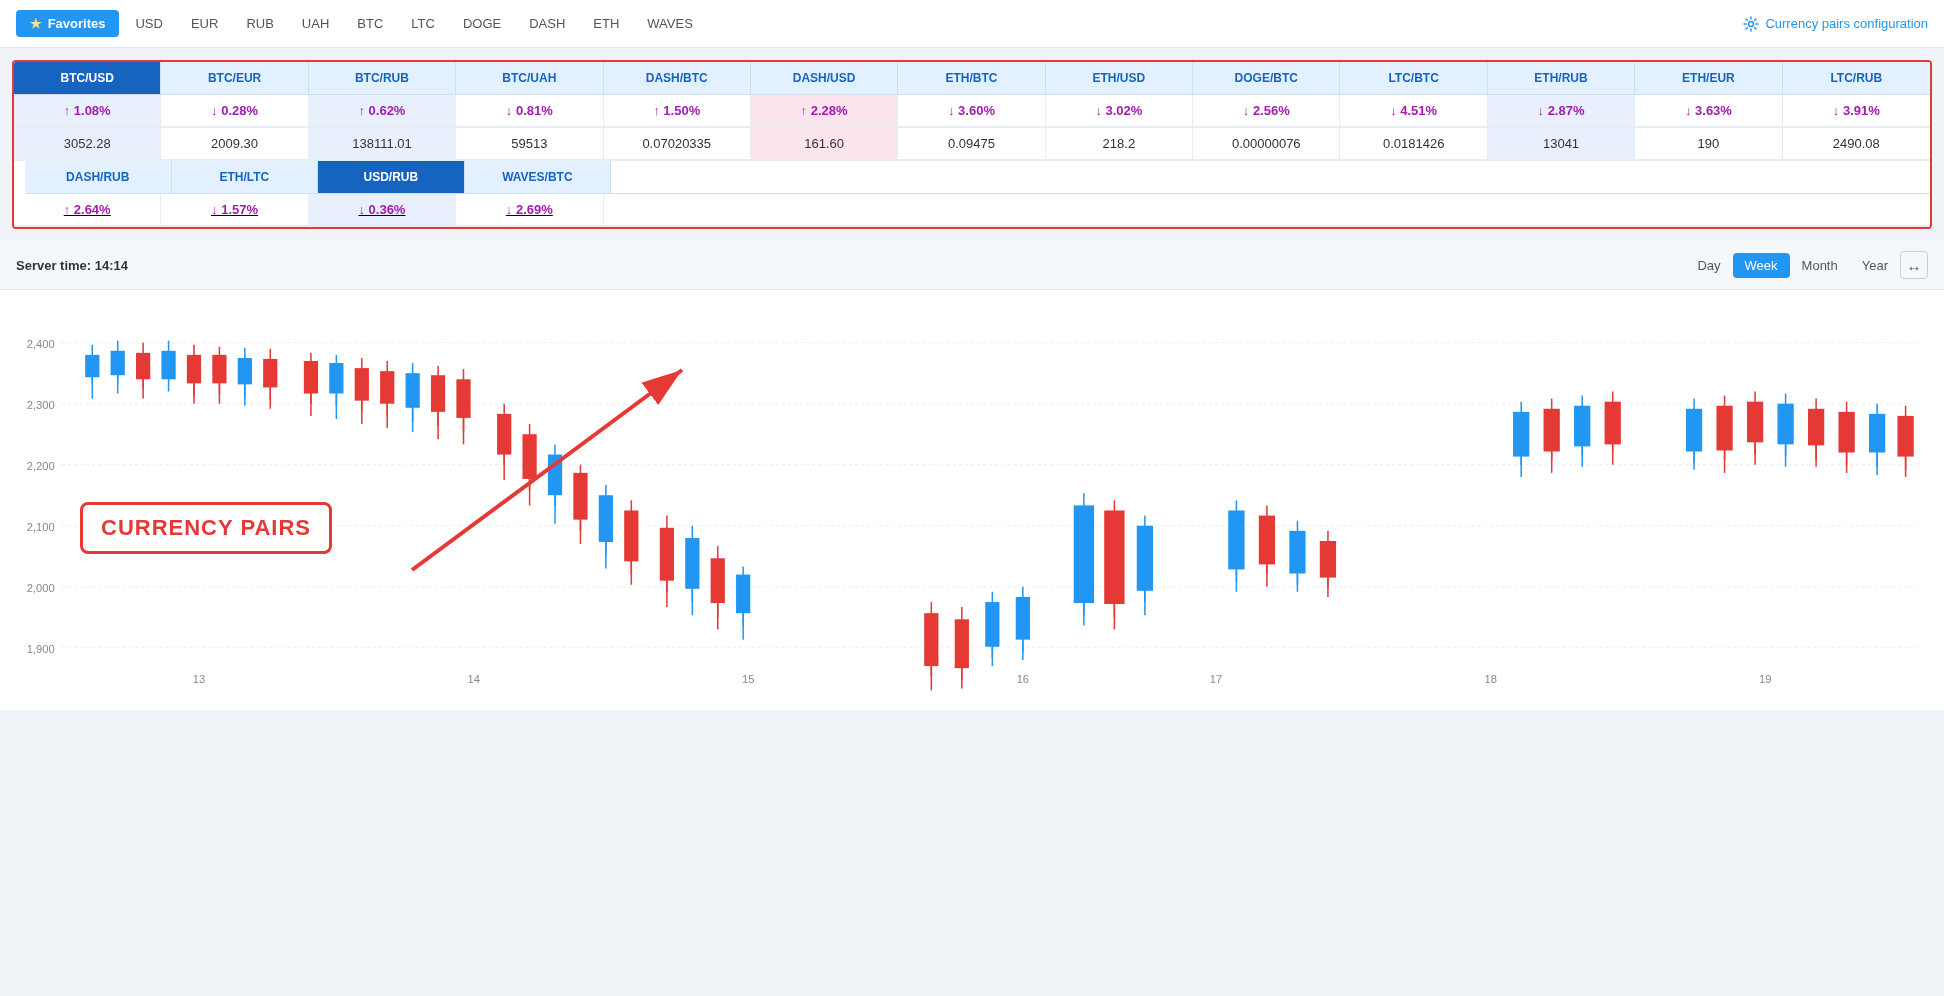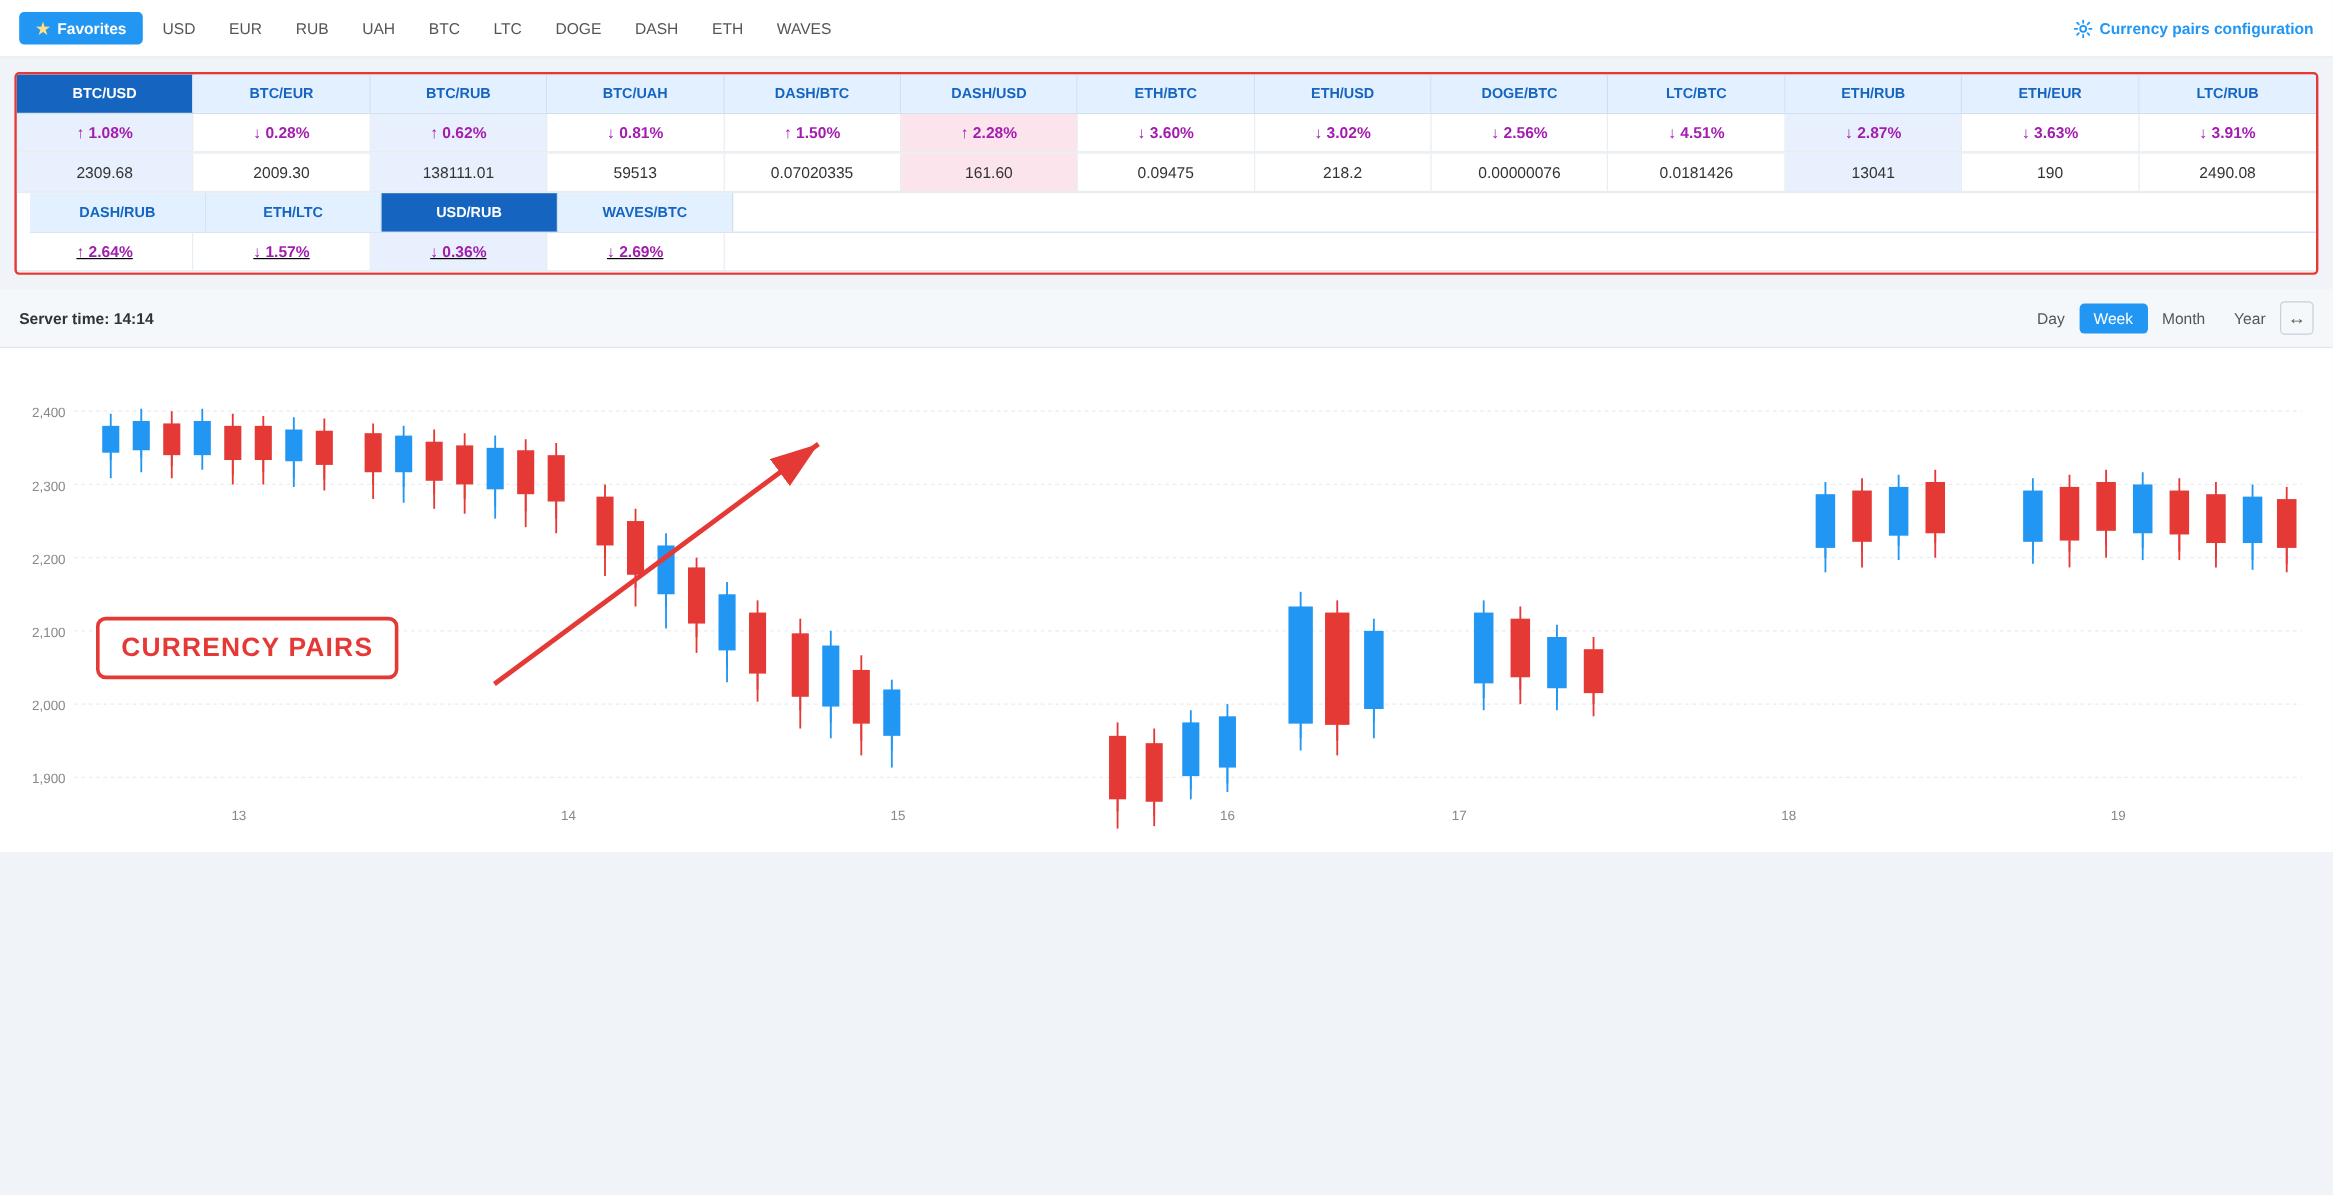--- a/index.html
+++ b/index.html
@@ -18,21 +18,21 @@
     }
     .nav-favorites .star { color: #ffe082; }
     .nav-item {
       background: none; border: none; color: #555; font-size: 13px;
       padding: 6px 12px; cursor: pointer; border-radius: 4px;
     }
     .nav-spacer { flex: 1; }
     .config-btn {
       background: none; border: none; color: #2196f3; font-size: 13px;
       cursor: pointer; display: flex; align-items: center; gap: 6px;
-      font-weight: 700;
+      font-weight: 400;
     }
 
     
     .pairs-container {
       border: 2px solid #e53935; margin: 12px; background: #fff; border-radius: 4px;
       overflow: hidden;
     }
     .pair-cell {
       padding: 8px 10px; border-right: 1px solid #e8edf2; border-bottom: 1px solid #e8edf2;
       text-align: center;
@@ -71,21 +71,21 @@
 
     
     .chart-area {
       background: #fff; padding: 12px 16px; position: relative; overflow: hidden; text-align: right;
     }
     .chart-svg { width: 100%; }
     .y-axis-label { font-size: 11px; fill: #888; }
 
     
     .annotation-box {
-      position: absolute; left: 80px; top: 224px;
+      position: absolute; left: 80px; top: 212px;
       border: 3px solid #e53935; border-radius: 8px;
       padding: 10px 18px; color: #e53935; font-size: 22px; font-weight: 800;
       background: rgba(255,255,255,0.95); letter-spacing: 1px;
       pointer-events: none;
     }
   </style>
 </head>
 <body>
 
 <nav class="top-nav">
@@ -141,21 +141,21 @@
     <div class="pair-cell"><span class="pair-change-down">↓ 3.60%</span></div>
     <div class="pair-cell"><span class="pair-change-down">↓ 3.02%</span></div>
     <div class="pair-cell"><span class="pair-change-down">↓ 2.56%</span></div>
     <div class="pair-cell"><span class="pair-change-down">↓ 4.51%</span></div>
     <div class="pair-cell pair-cell-highlight"><span class="pair-change-down">↓ 2.87%</span></div>
     <div class="pair-cell"><span class="pair-change-down">↓ 3.63%</span></div>
     <div class="pair-cell"><span class="pair-change-down">↓ 3.91%</span></div>
   </div>
 
   <div style="display:grid;grid-template-columns:repeat(13,1fr);border-bottom:1px solid #e8edf2;">
-    <div class="pair-cell pair-cell-highlight"><span class="pair-price">2309.68</span></div>
+    <div class="pair-cell pair-cell-highlight"><span class="pair-price">3052.28</span></div>
     <div class="pair-cell"><span class="pair-price">2009.30</span></div>
     <div class="pair-cell pair-cell-highlight"><span class="pair-price">138111.01</span></div>
     <div class="pair-cell"><span class="pair-price">59513</span></div>
     <div class="pair-cell"><span class="pair-price">0.07020335</span></div>
     <div class="pair-cell pair-cell-pink"><span class="pair-price">161.60</span></div>
     <div class="pair-cell"><span class="pair-price">0.09475</span></div>
     <div class="pair-cell"><span class="pair-price">218.2</span></div>
     <div class="pair-cell"><span class="pair-price">0.00000076</span></div>
     <div class="pair-cell"><span class="pair-price">0.0181426</span></div>
     <div class="pair-cell pair-cell-highlight"><span class="pair-price">13041</span></div>

